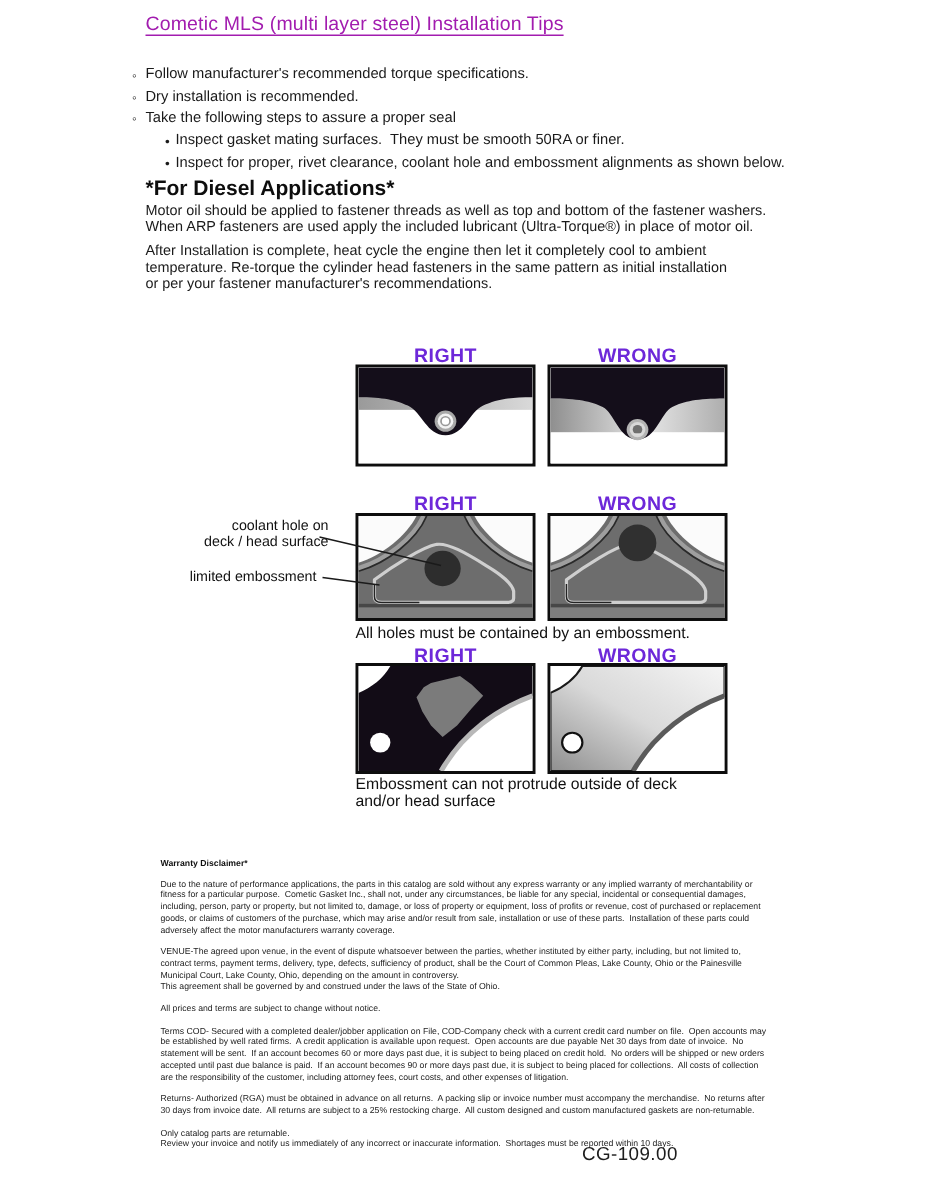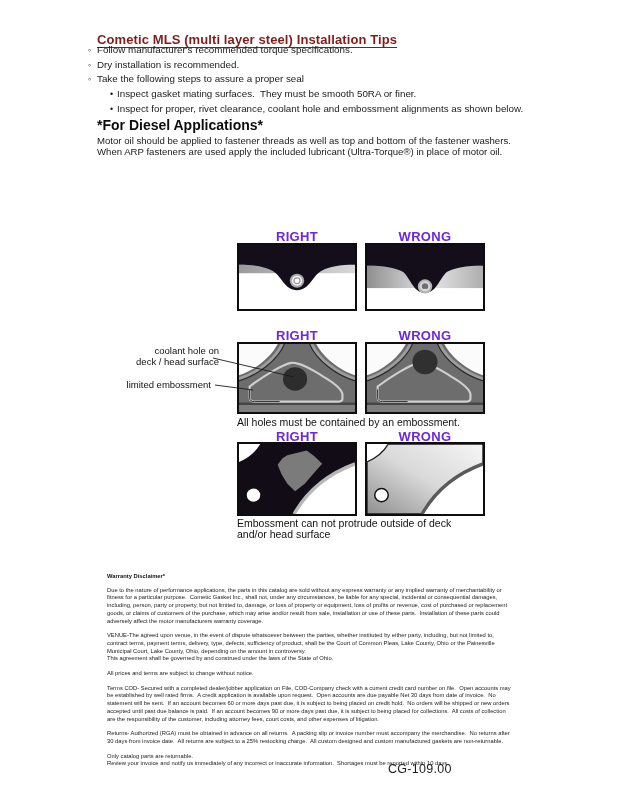--- a/index.html
+++ b/index.html
@@ -1,19 +1,19 @@
 <!DOCTYPE html>
 <html><head>
 <meta charset="utf-8">
 <style>
   html,body{margin:0;padding:0;background:#ffffff;}
   .page{position:relative;width:618px;height:800px;background:#ffffff;overflow:hidden;
         font-family:"Liberation Sans","DejaVu Sans",sans-serif;color:#1a1a1a;}
   .abs{position:absolute;}
-  .title{left:97px;top:32px;font-size:13px;font-weight:bold;color:#7f1d1d;
+  .title{left:97px;top:8px;font-size:13px;font-weight:normal;color:#a21caf;
          text-decoration:underline;text-underline-offset:3px;text-decoration-thickness:1.4px;
          letter-spacing:.1px;}
   .bullets{left:88px;top:45px;width:450px;font-size:9.8px;line-height:10.5px;}
   .b-item{display:flex;margin-bottom:4.2px;white-space:pre-wrap;}
   .b-item .mk{width:9px;flex:none;font-size:9px;line-height:10.5px;}
   .b-sub{margin-left:22px;}
   .b-sub .mk{width:7px;}
   .diesel-h{left:97px;top:117px;font-size:14px;font-weight:bold;color:#0d0d0d;}
   .para{left:97px;width:460px;font-size:9.6px;line-height:11.2px;white-space:pre-wrap;}
   .p1{top:135px;} .p2{top:162px;} .p3{top:205px;}
@@ -54,20 +54,23 @@
     </div>
     <div class="b-item b-sub">
       <span class="mk">•</span>
       <span>Inspect for proper, rivet clearance, coolant hole and embossment alignments as shown below.</span>
     </div>
   </div>
 
   <div class="abs diesel-h">*For Diesel Applications*</div>
   <div class="abs para p1">Motor oil should be applied to fastener threads as well as top and bottom of the fastener washers.
 When ARP fasteners are used apply the included lubricant (Ultra-Torque®) in place of motor oil.</div>
+  <div class="abs para p2">After Installation is complete, heat cycle the engine then let it completely cool to ambient
+temperature. Re-torque the cylinder head fasteners in the same pattern as initial installation
+or per your fastener manufacturer's recommendations.</div>
 
   <div class="abs fig-label" style="left:237px;top:229px;">RIGHT</div>
   <div class="abs fig-label" style="left:365px;top:229px;">WRONG</div>
 
   <div class="abs fig-box" style="left:237px;top:243px;">
     <svg viewBox="0 0 120 68" preserveAspectRatio="none">
       <defs>
         <linearGradient id="g1" x1="0" y1="0" x2="1" y2="0">
           <stop offset="0" stop-color="#9a9a9a"></stop>
             <stop offset="1" stop-color="#d9d9d9"></stop>

